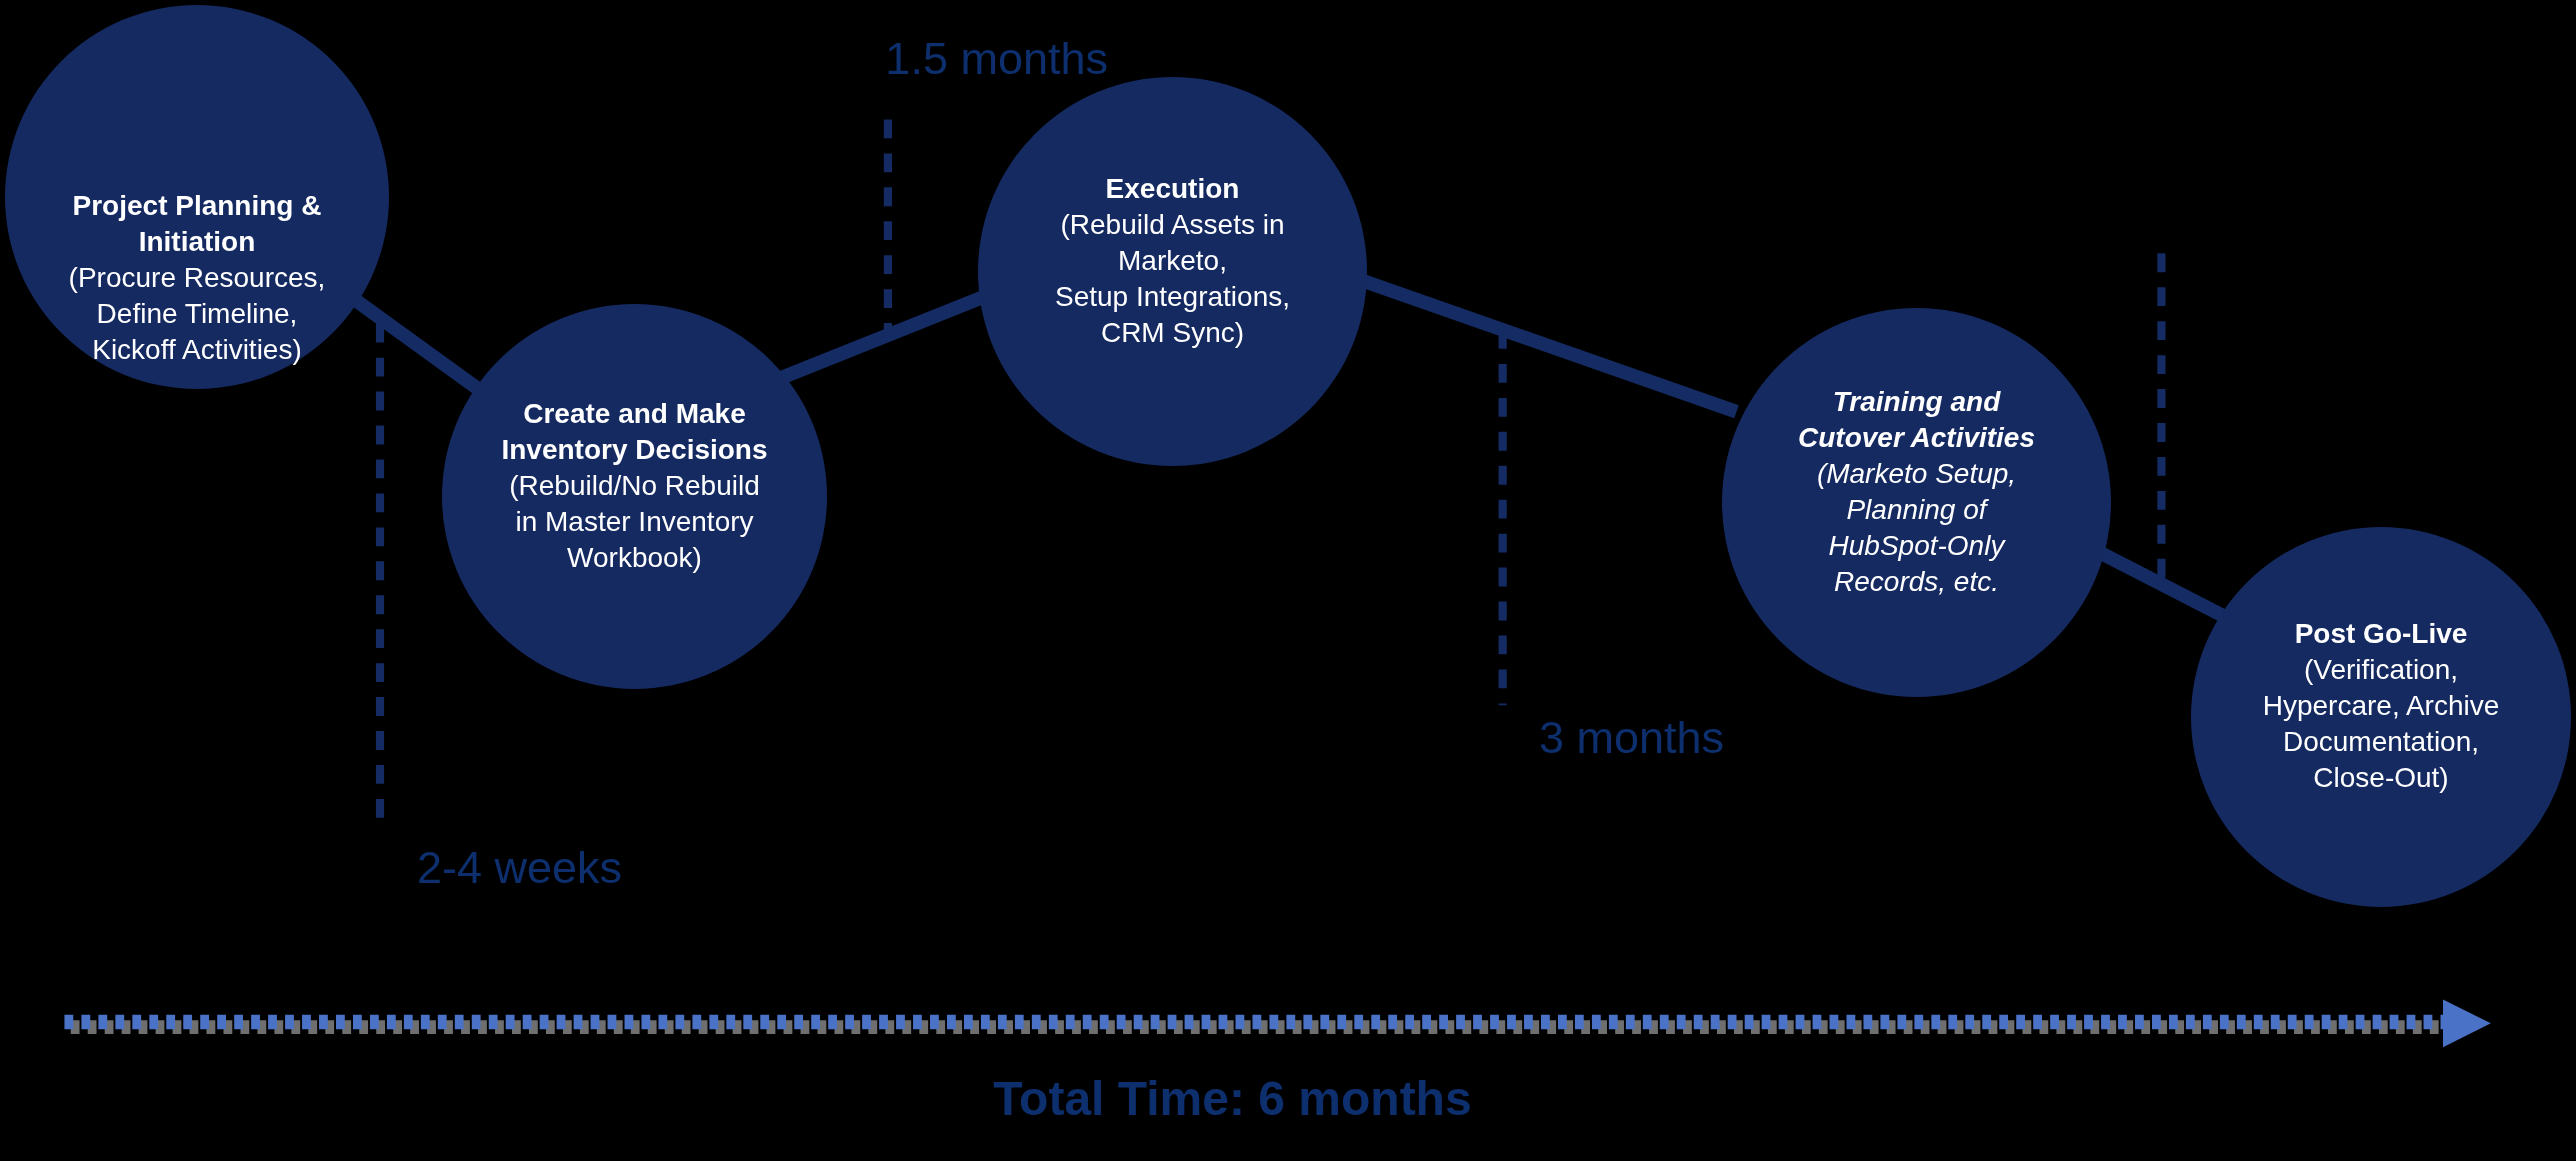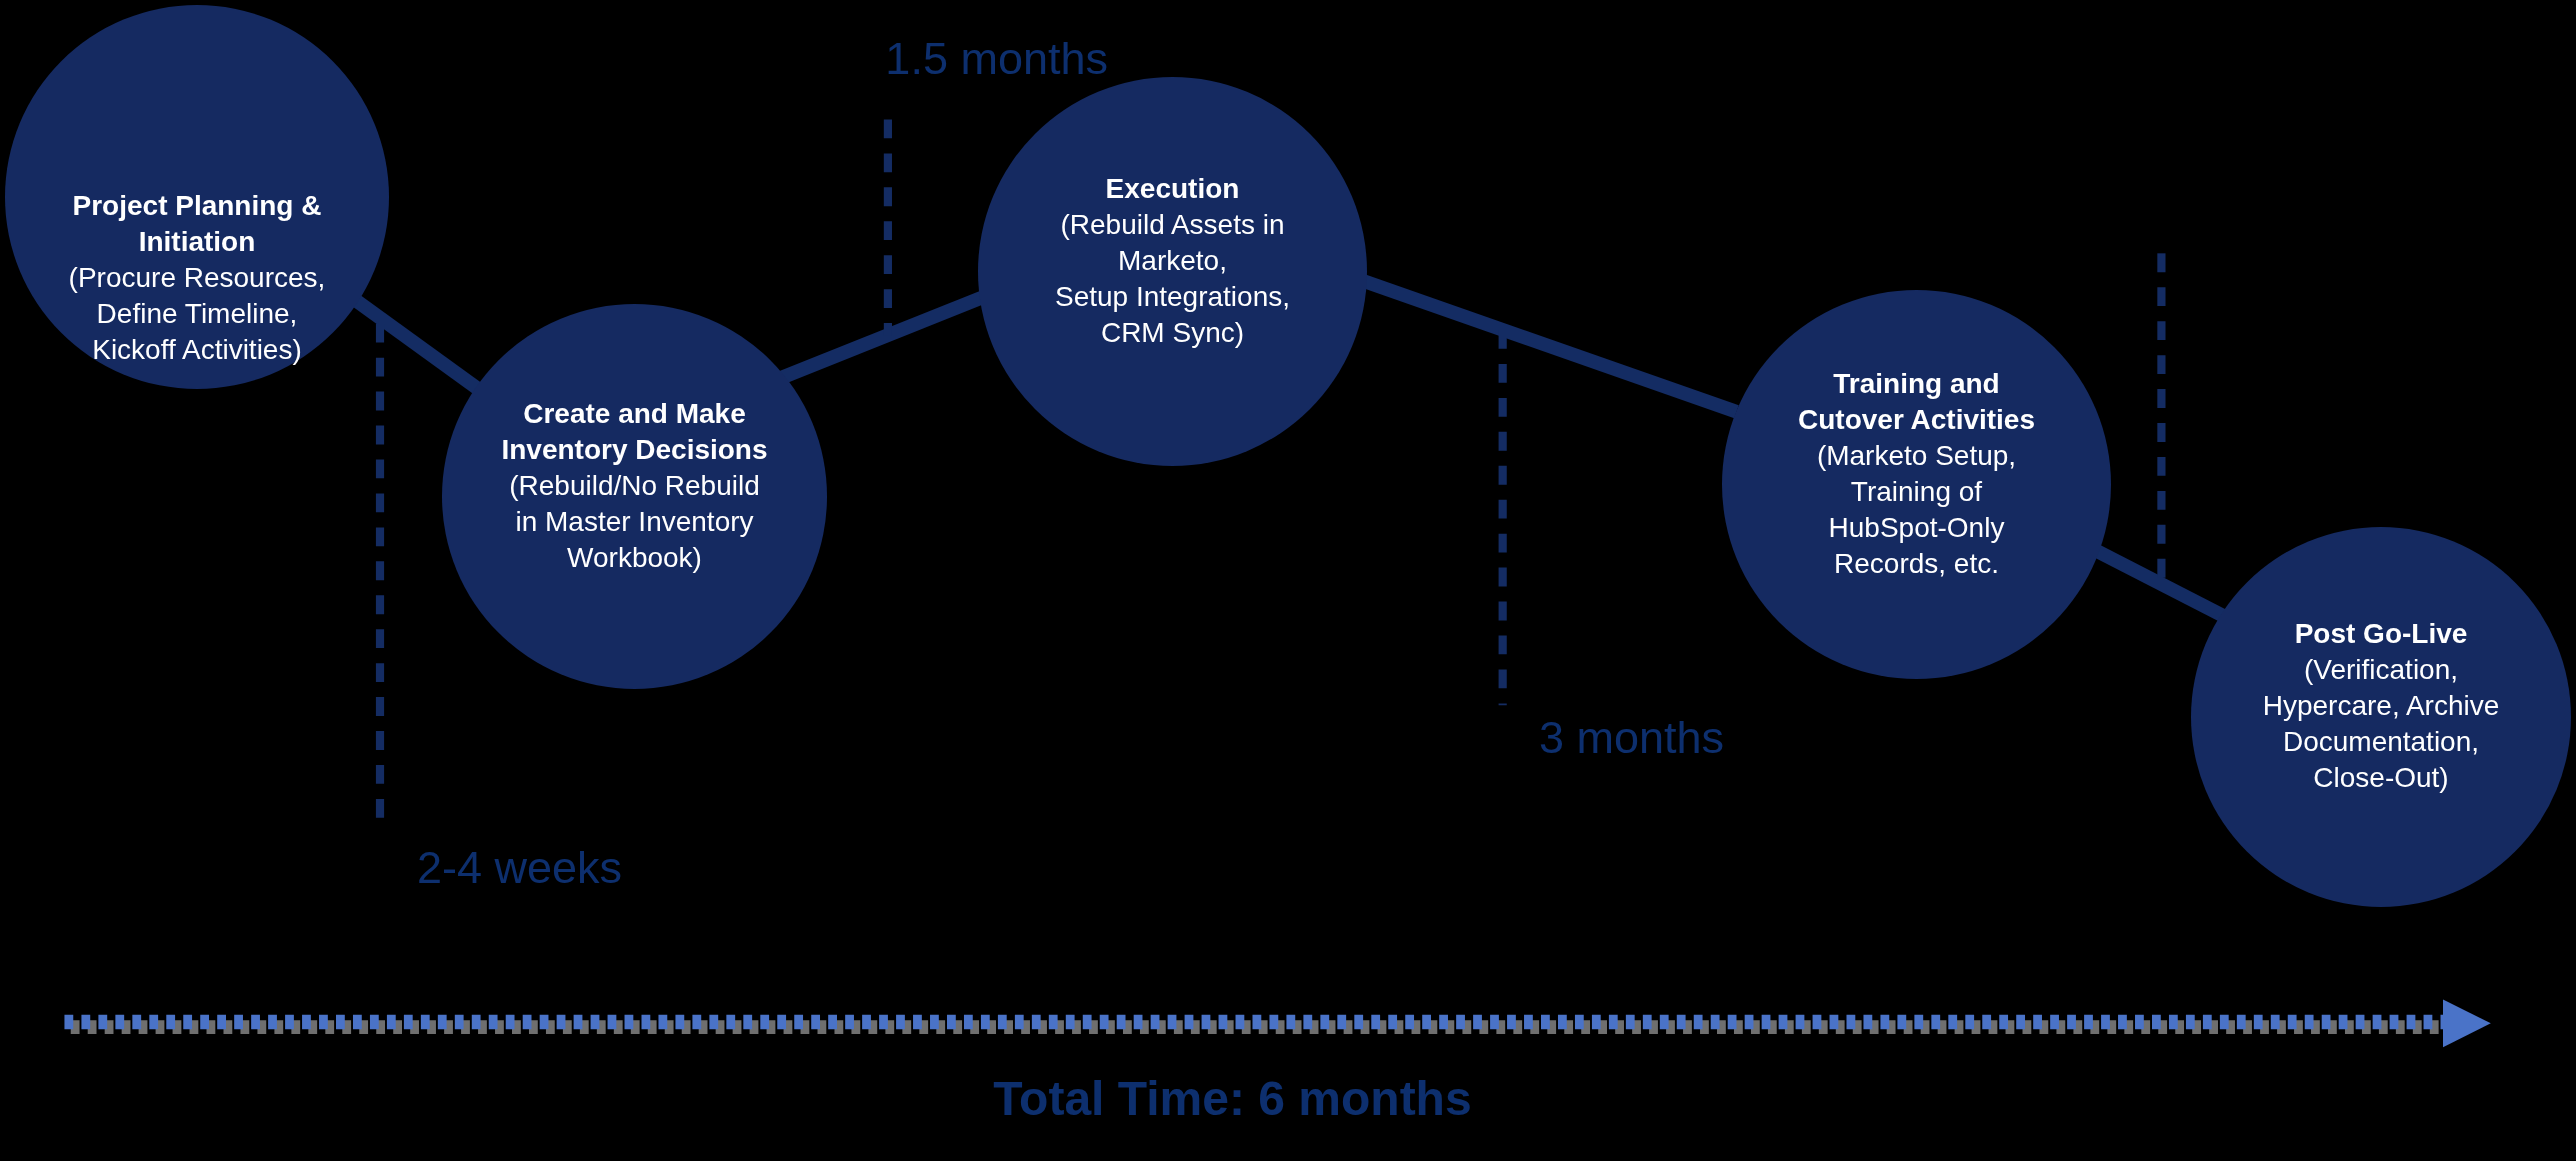--- a/index.html
+++ b/index.html
@@ -35,21 +35,21 @@
     color:var(--circle-text);
     line-height:36px;
     box-sizing:border-box;
     padding-bottom:21.4px;
   }
   .circle .t{font-weight:bold;font-size:28px;white-space:pre-line;}
   .circle .s{font-weight:normal;font-size:28px;white-space:pre-line;}
   .c1{left:5px;top:5px;width:384px;height:384px;justify-content:flex-end;}
   .c2{left:442px;top:304px;width:385px;height:385px;}
   .c3{left:978px;top:77px;width:389px;height:389px;}
-  .c4{left:1722px;top:290px;width:389px;height:389px;}
+  .c4{left:1722px;top:308px;width:389px;height:389px;font-style:italic;}
   .c5{left:2191px;top:527px;width:380px;height:380px;}
   .duration{
     position:absolute;width:440px;text-align:right;
     color:var(--label-text);font-size:45px;font-weight:normal;line-height:1.05;
   }
   .d0{left:182px;top:844px;}
   .d1{left:668px;top:35px;}
   .d2{left:1284px;top:714px;}
   .d3{left:1943px;top:174px;}
   .total{
@@ -97,21 +97,21 @@
     <span class="t">Execution</span>
     <span class="s">(Rebuild Assets in
 Marketo,
 Setup Integrations,
 CRM Sync)</span>
   </div>
   <div class="circle c4">
     <span class="t">Training and
 Cutover Activities</span>
     <span class="s">(Marketo Setup,
-Training of
+Planning of
 HubSpot-Only
 Records, etc.</span>
   </div>
   <div class="circle c5">
     <span class="t">Post Go-Live</span>
     <span class="s">(Verification,
 Hypercare, Archive
 Documentation,
 Close-Out)</span>
   </div>

